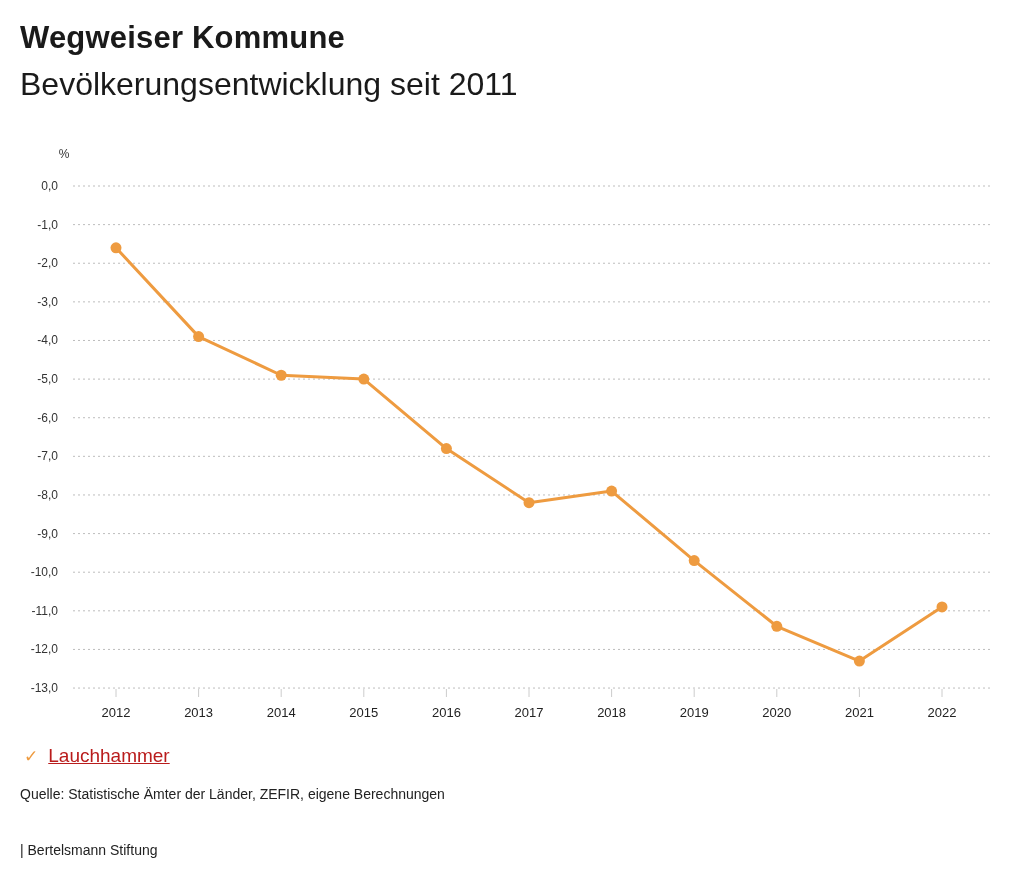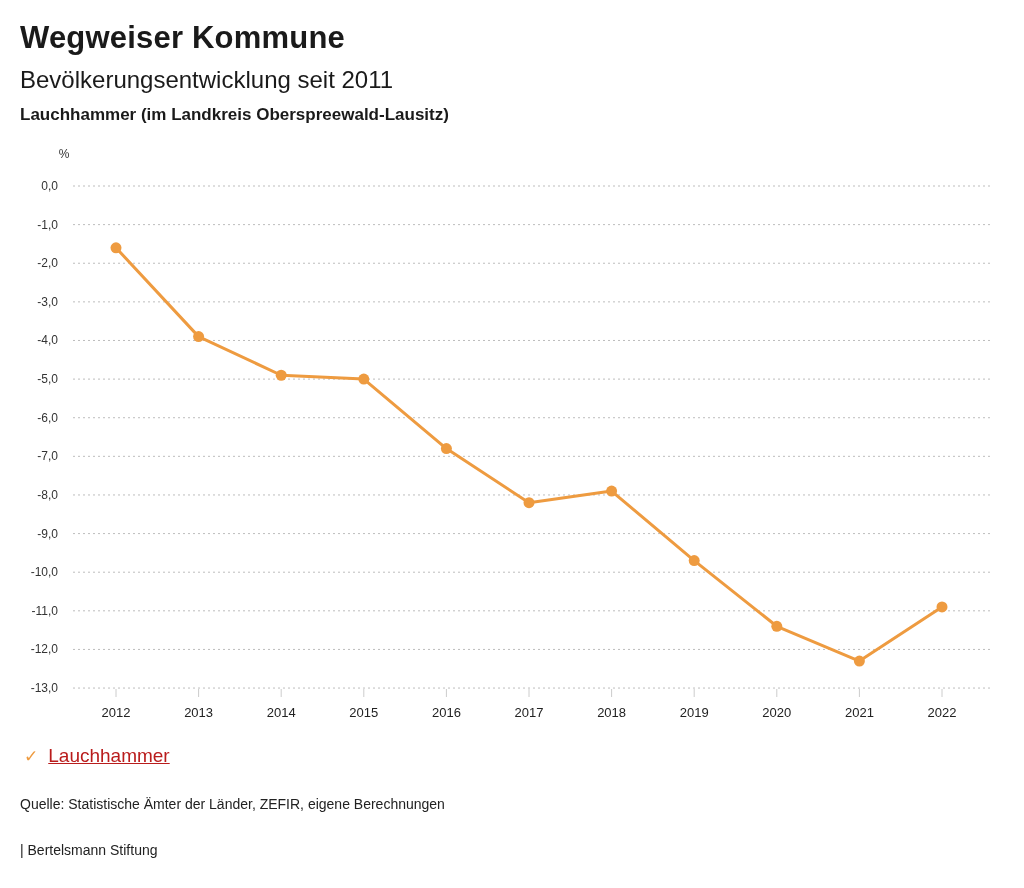--- a/index.html
+++ b/index.html
@@ -1,42 +1,41 @@
 <!DOCTYPE html>
 <html lang="de"><head>
 <meta charset="utf-8">
 <title>Wegweiser Kommune – Bevölkerungsentwicklung</title>
 <style>
   html,body{margin:0;padding:0;background:#ffffff;}
   body{font-family:"Liberation Sans","DejaVu Sans",sans-serif;color:#1a1a1a;}
   .page{position:relative;width:1024px;height:888px;background:#ffffff;overflow:hidden;border-radius:16px;}
   .title{position:absolute;left:20px;top:20px;font-size:31px;font-weight:700;letter-spacing:.2px;}
-  .subtitle{position:absolute;left:20px;top:66px;font-size:24px;font-weight:400;}
+  .subtitle{position:absolute;left:20px;top:66px;font-size:32px;font-weight:400;}
   .region{position:absolute;left:20px;top:105px;font-size:17px;font-weight:700;}
   .chart-svg{position:absolute;left:0;top:0;width:1024px;height:735px;}
   .legend{position:absolute;left:24px;top:745px;display:flex;align-items:center;gap:10px;cursor:pointer;}
   .legend-check{color:#ee9b40;font-size:17px;font-weight:700;line-height:1;}
   .legend-label{font-size:19px;color:#b91c1c;text-decoration:underline;}
   .footer{position:absolute;left:20px;font-size:14px;color:#222222;}
-  .footer.source{top:786px;margin-top:10px;}
+  .footer.source{top:786px;}
   .footer.license{top:814px;}
   .footer.attribution{top:842px;}
   text{font-family:"Liberation Sans","DejaVu Sans",sans-serif;}
   .ytick-label{font-size:12px;fill:#333333;}
   .xtick-label{font-size:13px;fill:#222222;}
   .unit-label{font-size:12px;fill:#333333;}
 </style>
 </head>
 <body>
 
 <div class="page">
 
   <div class="title">Wegweiser Kommune</div>
   <div class="subtitle">Bevölkerungsentwicklung seit 2011</div>
-  <div class="region">Lauchhammer (im Landkreis Oberspreewald-Lausitz)</div>
 
   <svg id="chart-svg" class="chart-svg" viewBox="0 0 1024 735" xmlns="http://www.w3.org/2000/svg">
       <text x="64" y="158" text-anchor="middle" class="unit-label">%</text>
       <line x1="73" y1="186" x2="993" y2="186" stroke="#bdbdbd" stroke-width="1" stroke-dasharray="2 3"></line>
       <text x="58" y="190" text-anchor="end" class="ytick-label">0,0</text>
       <line x1="73" y1="224.62" x2="993" y2="224.62" stroke="#bdbdbd" stroke-width="1" stroke-dasharray="2 3"></line>
       <text x="58" y="228.62" text-anchor="end" class="ytick-label">-1,0</text>
       <line x1="73" y1="263.24" x2="993" y2="263.24" stroke="#bdbdbd" stroke-width="1" stroke-dasharray="2 3"></line>
       <text x="58" y="267.24" text-anchor="end" class="ytick-label">-2,0</text>
       <line x1="73" y1="301.86" x2="993" y2="301.86" stroke="#bdbdbd" stroke-width="1" stroke-dasharray="2 3"></line>

